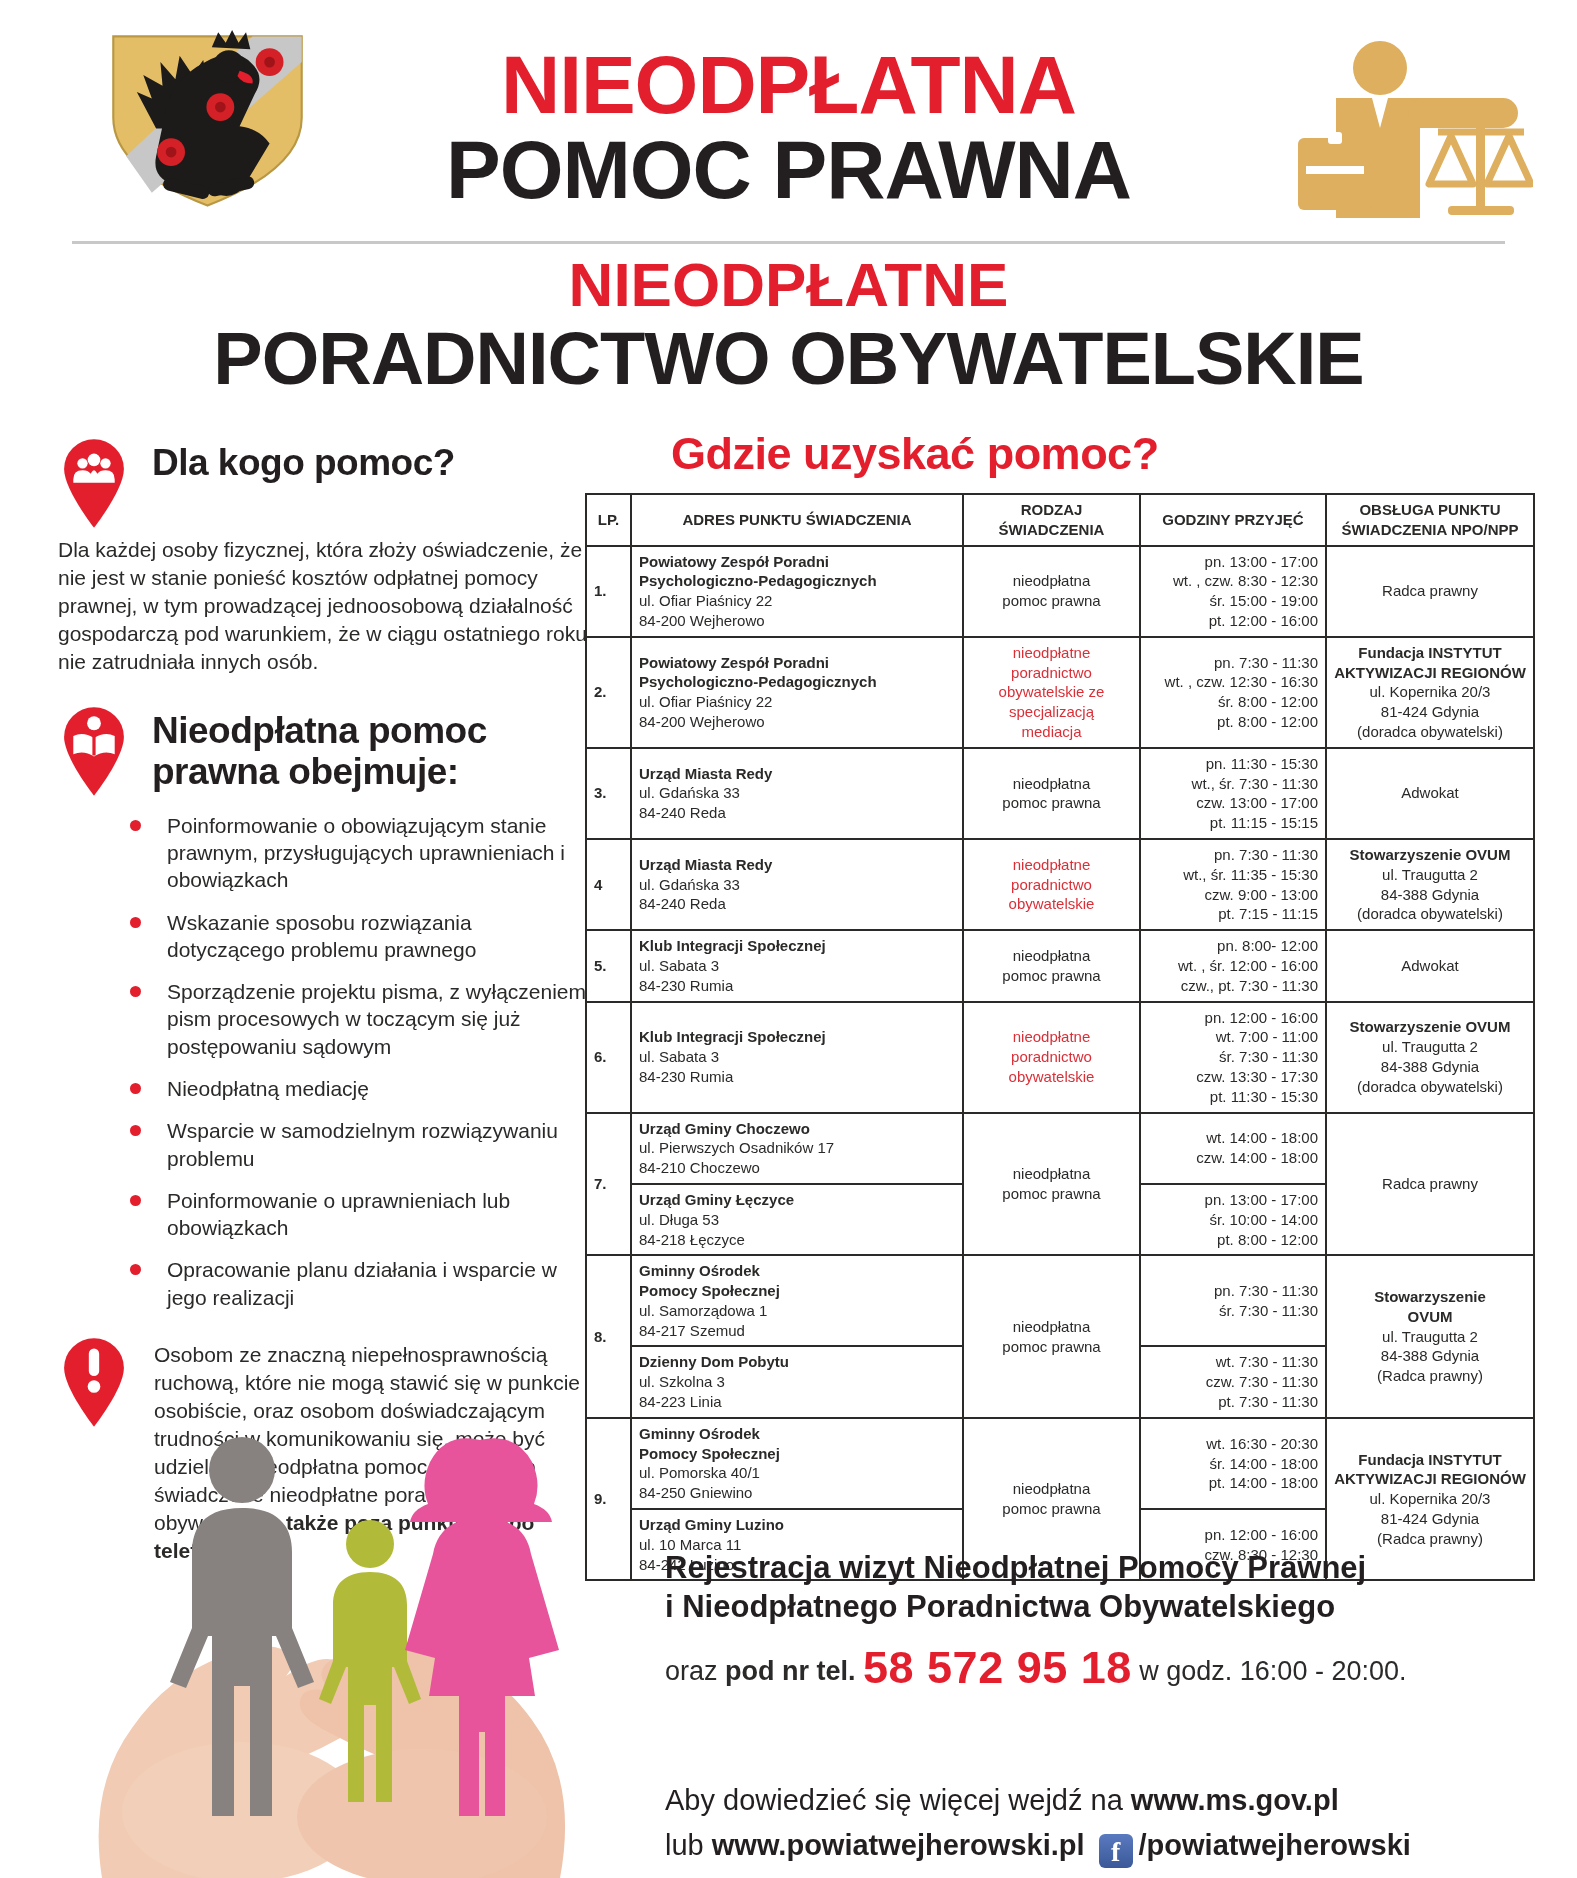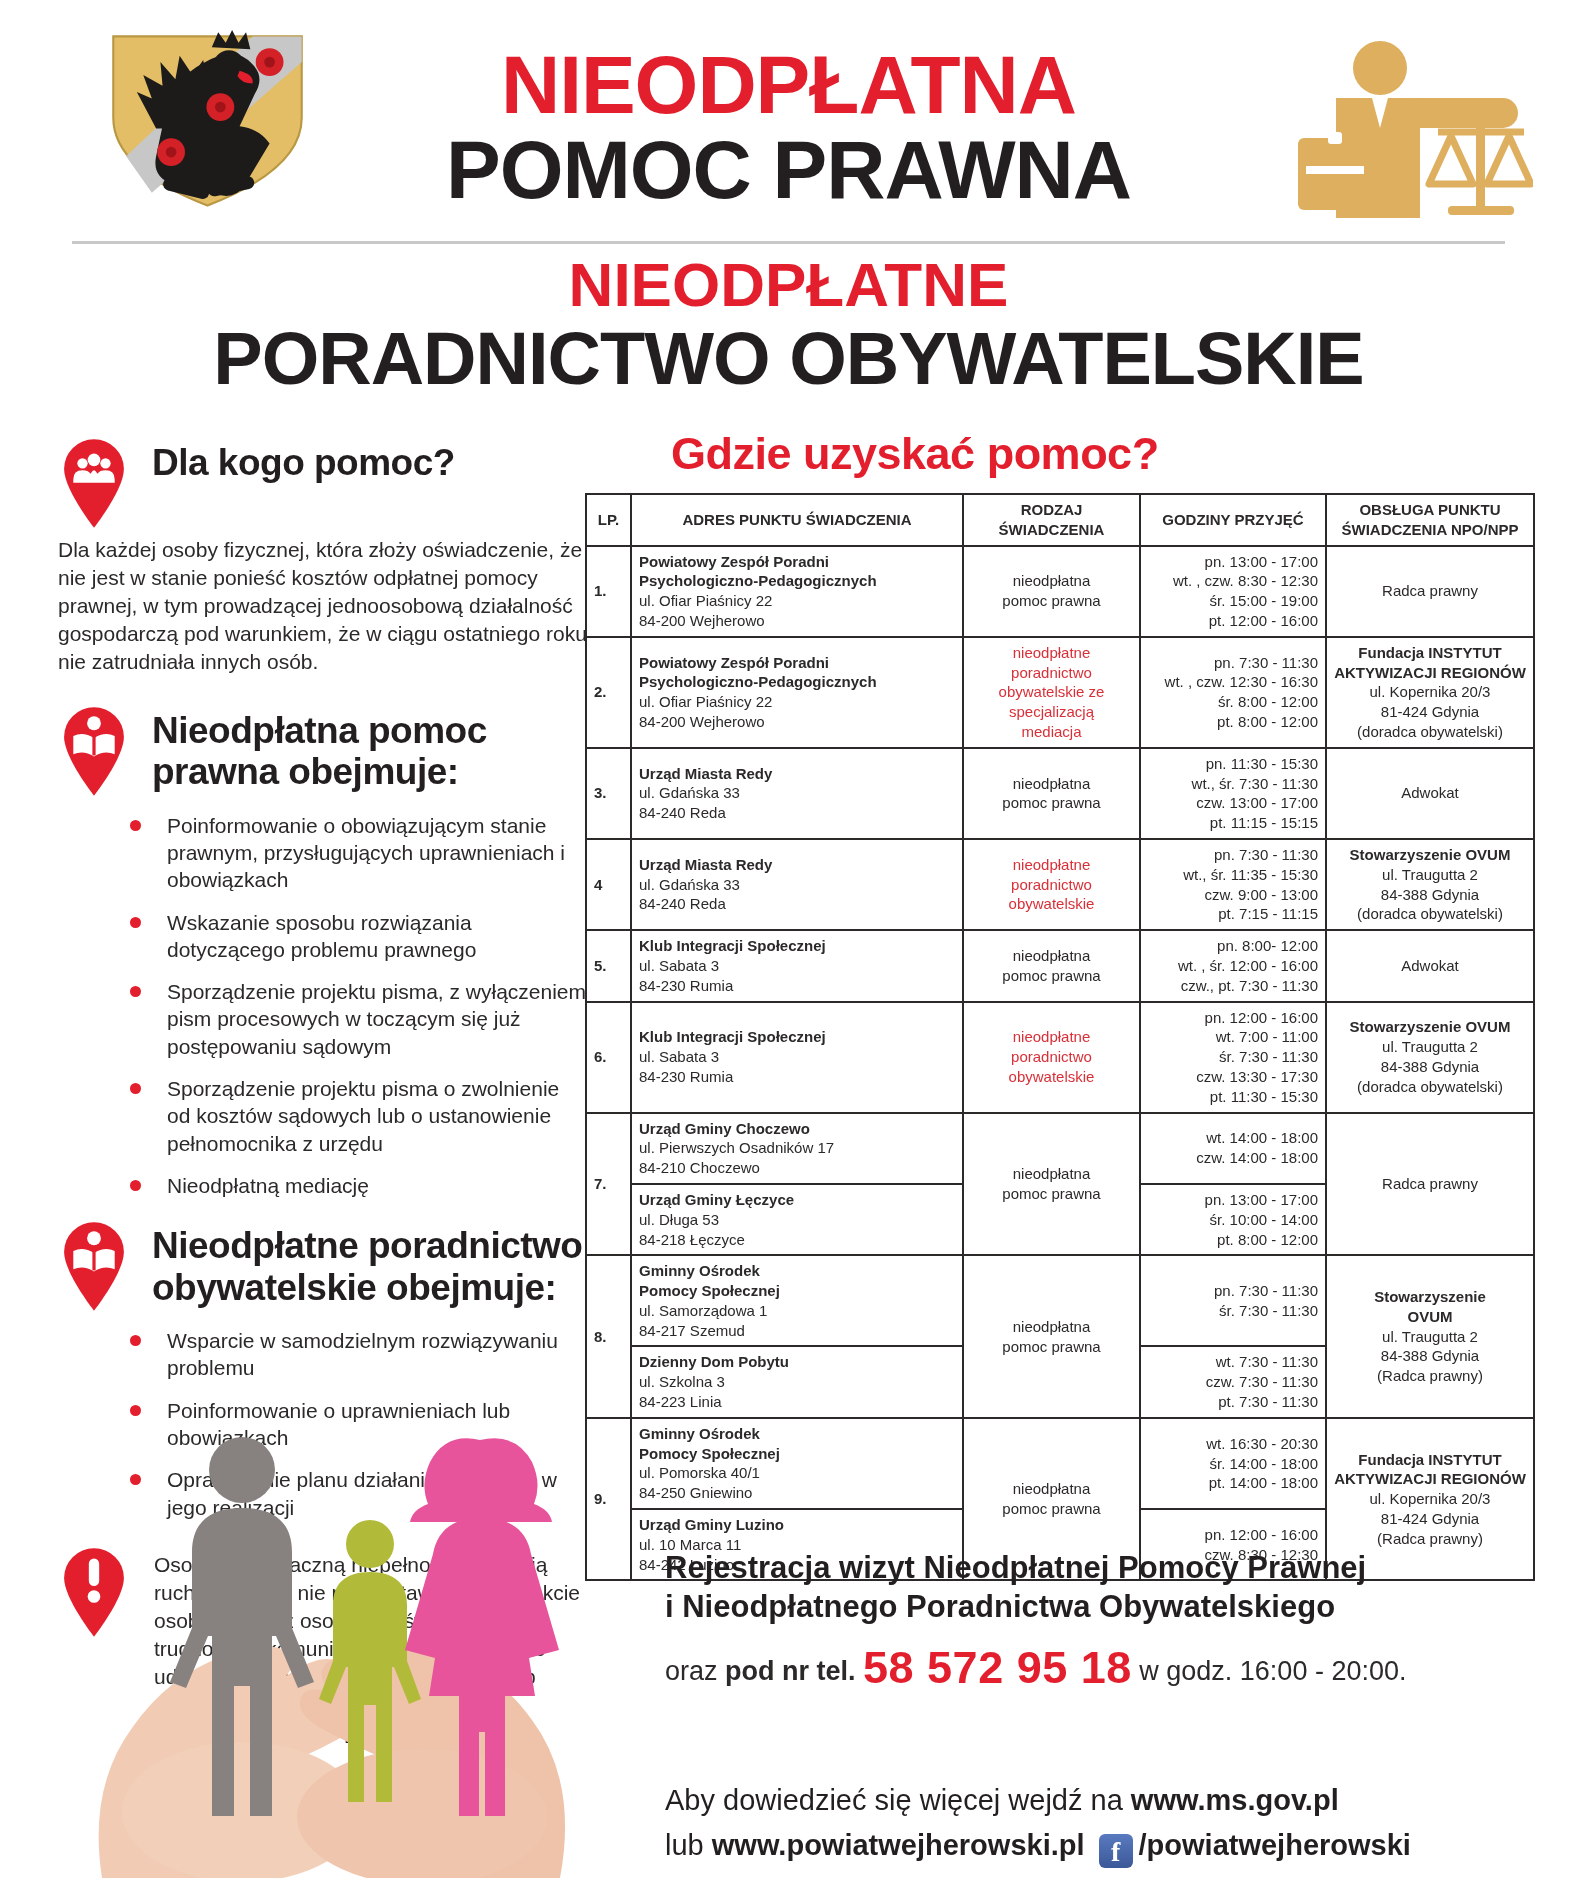--- a/index.html
+++ b/index.html
@@ -162,39 +162,24 @@
       <li>
         <span class="dot"></span>
         <span>Wskazanie sposobu rozwiązania dotyczącego problemu prawnego</span>
       </li>
       <li>
         <span class="dot"></span>
         <span>Sporządzenie projektu pisma, z wyłączeniem pism procesowych w toczącym się już postępowaniu sądowym</span>
       </li>
       <li>
         <span class="dot"></span>
-        <span>Sporządzenie projektu pisma o zwolnienie od kosztów sądowych lub o ustanowienie pełnomocnika z urzędu</span>
-      </li>
-      <li>
-        <span class="dot"></span>
         <span>Nieodpłatną mediację</span>
       </li>
     </ul>
 
-  <div class="sec-head" style="margin-top:22px;">
-    <svg class="pin" viewBox="0 0 60 80">
-      <path d="M30,78 C30,78 4,45 4,27 a26,26 0 1 1 52,0 C56,45 30,78 30,78 Z" fill="#e31e2d"></path>
-      <g fill="#ffffff">
-        <circle cx="30" cy="15" r="6"></circle>
-        <path d="M12,26 q9,-4 18,2 q9,-6 18,-2 v16 q-9,-4 -18,2 q-9,-6 -18,-2 z"></path>
-        <rect x="28.6" y="27" width="2.8" height="16" fill="#e31e2d"></rect>
-      </g>
-    </svg>
-    <h2><span>Nieodpłatne poradnictwo</span><br><span>obywatelskie obejmuje:</span></h2>
-  </div>
   <ul class="bullets">
       <li>
         <span class="dot"></span>
         <span>Wsparcie w samodzielnym rozwiązywaniu problemu</span>
       </li>
       <li>
         <span class="dot"></span>
         <span>Poinformowanie o uprawnieniach lub obowiązkach</span>
       </li>
       <li>

